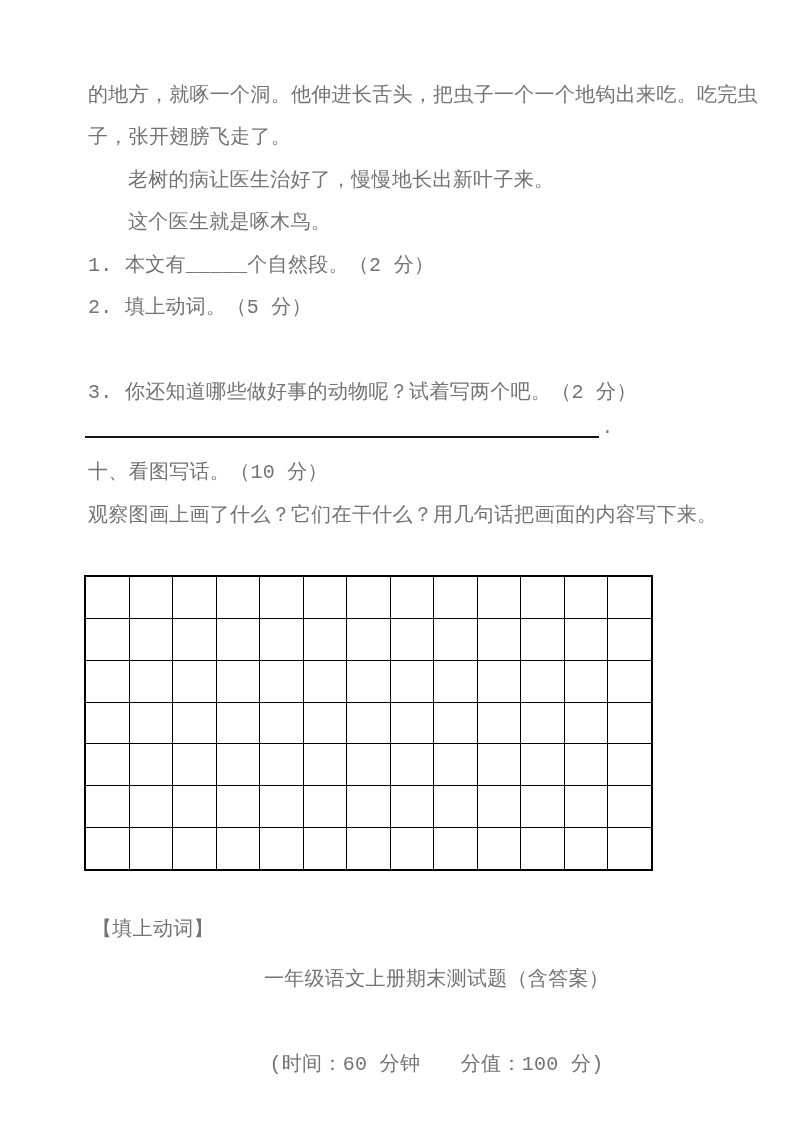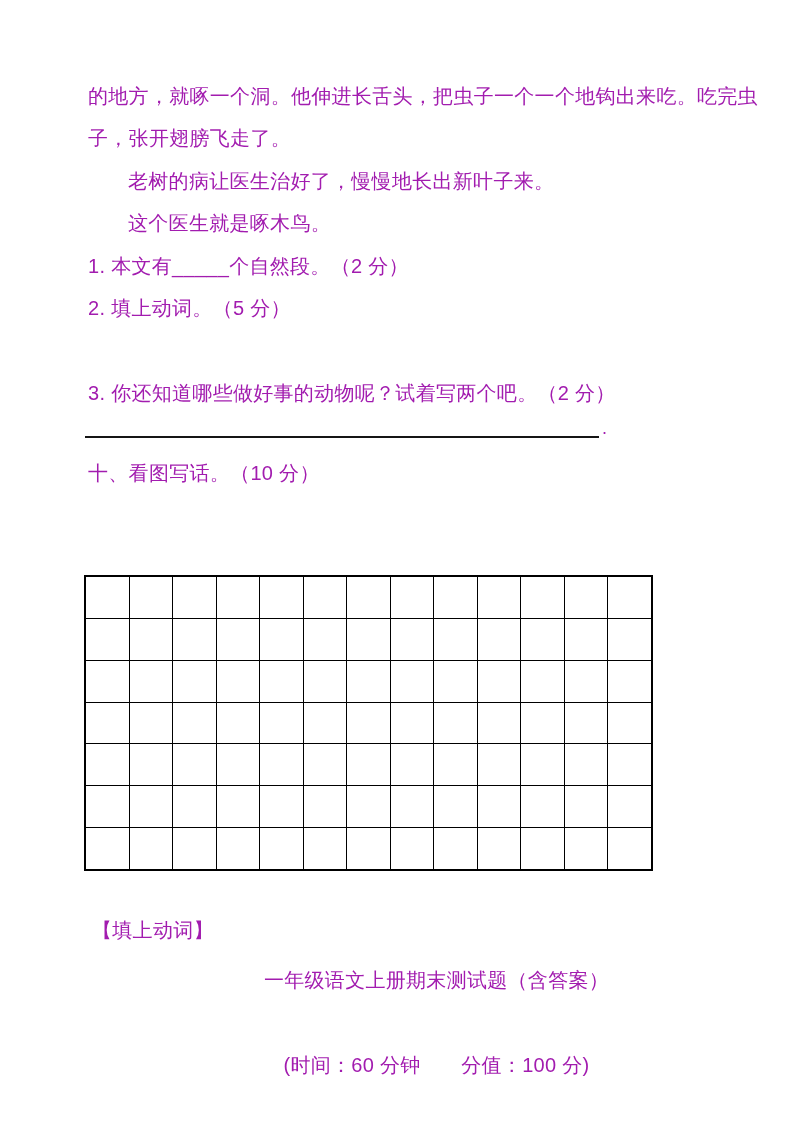--- a/index.html
+++ b/index.html
@@ -5,22 +5,22 @@
   html, body {
     margin: 0;
     padding: 0;
     background: #ffffff;
   }
   .page {
     position: relative;
     width: 759px;
     height: 1122px;
     background: #ffffff;
-    font-family: Liberation Sans, sans-serif;
-    color: #a21caf;
+    font-family: Liberation Mono, monospace;
+    color: #737373;
     font-size: 20px;
     overflow: hidden;
   }
   .line {
     position: absolute;
     white-space: pre;
     line-height: 24px;
     letter-spacing: 0.3px;
   }
   .centered {
@@ -74,20 +74,21 @@
   <div class="line" style="top:211px; left:128px;">这个医生就是啄木鸟。</div>
 
   <div class="line" style="top:254px; left:88px;">1. 本文有_____个自然段。（2 分）</div>
   <div class="line" style="top:296px; left:88px;">2. 填上动词。（5 分）</div>
   <div class="line" style="top:381px; left:88px;">3. 你还知道哪些做好事的动物呢？试着写两个吧。（2 分）</div>
 
   <div class="answer-rule"></div>
   <div class="answer-period">.</div>
 
   <div class="line" style="top:461px; left:88px;">十、看图写话。（10 分）</div>
+  <div class="line" style="top:504px; left:88px;">观察图画上画了什么？它们在干什么？用几句话把画面的内容写下来。</div>
 
   <div class="writing-grid" style="grid-template-columns: repeat(13, 1fr); grid-template-rows: repeat(7, 1fr);">
       <div class="grid-cell"></div>
       <div class="grid-cell"></div>
       <div class="grid-cell"></div>
       <div class="grid-cell"></div>
       <div class="grid-cell"></div>
       <div class="grid-cell"></div>
       <div class="grid-cell"></div>
       <div class="grid-cell"></div>

